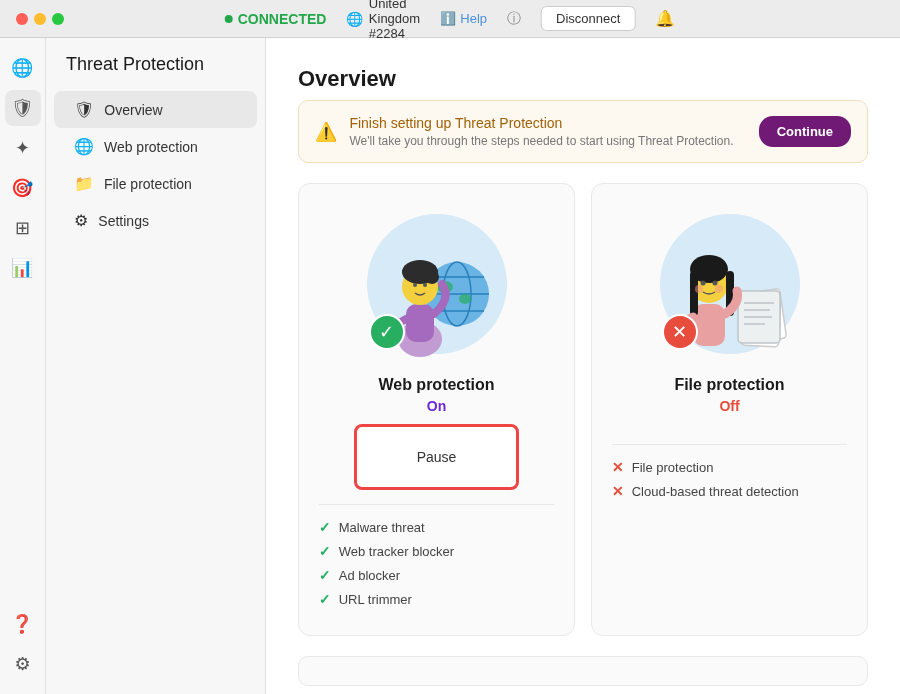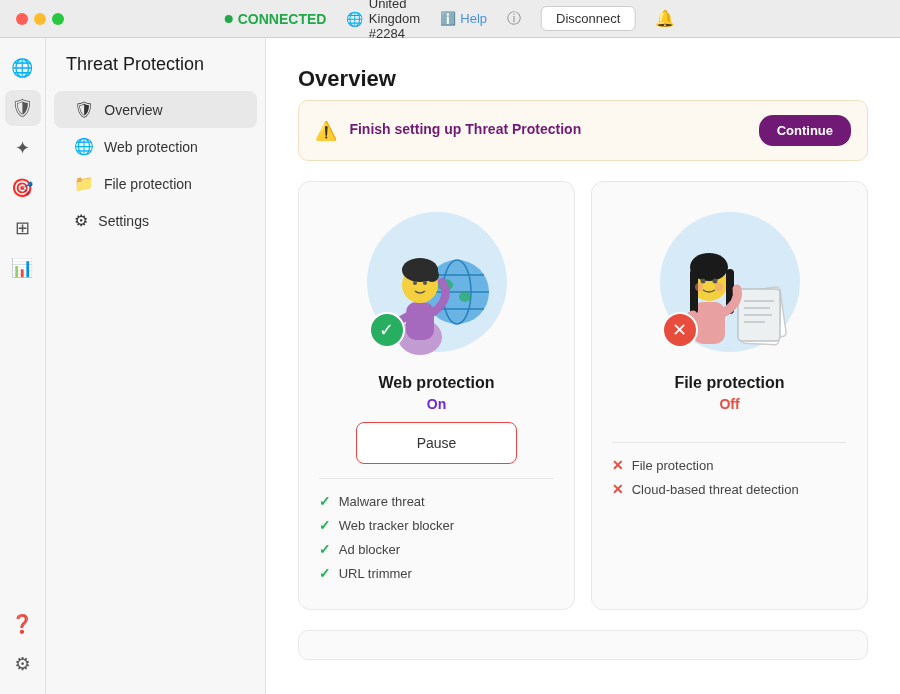--- a/index.html
+++ b/index.html
@@ -110,21 +110,21 @@
       background: #fdf8f0;
       border: 1px solid #f0e0c0;
       border-radius: 10px;
       display: flex;
       align-items: center;
       padding: 14px 16px;
       gap: 12px;
       margin-bottom: 20px;
     }
     .setup-banner-text { flex: 1; }
-    .setup-banner-title { font-size: 14px; font-weight: 700; color: #701a75; margin-bottom: 3px; }
+    .setup-banner-title { font-size: 14px; font-weight: 400; color: #a16207; margin-bottom: 3px; }
     .setup-banner-desc { font-size: 12px; color: #777; }
     .warning-icon { font-size: 18px; color: #f5a623; }
     .continue-btn {
       background: #701a75;
       color: white;
       border: none;
       border-radius: 14px;
       padding: 8px 18px;
       font-size: 13px;
       font-weight: 600;
@@ -192,23 +192,23 @@
       width: 150px;
       height: 150px;
     }
 
     .card-title { font-size: 16px; font-weight: 700; color: #1a1a1a; margin-bottom: 4px; }
     .card-status-on { font-size: 14px; font-weight: 600; color: #6d28d9; margin-bottom: 10px; }
     .card-status-off { font-size: 14px; font-weight: 600; color: #e74c3c; margin-bottom: 10px; }
 
     .pause-btn {
       background: white;
-      border: 1px solid #ef4444;
+      border: 3px solid #ef4444;
       border-radius: 8px;
-      padding: 12px 60px;
+      padding: 22px 60px;
       font-size: 14px;
       font-weight: 500;
       cursor: pointer;
       color: #333;
       margin-bottom: 14px;
     }
     .divider { width: 100%; height: 1px; background: #e8e8e8; margin-bottom: 14px; }
 
     .feature-list { list-style: none; width: 100%; }
     .feature-item { display: flex; align-items: center; gap: 8px; font-size: 13px; color: #444; margin-bottom: 8px; }
@@ -293,20 +293,21 @@
     </div>
   </div>
 
   <div class="main-content">
     <div class="page-title">Overview</div>
 
     <div class="setup-banner">
       <span class="warning-icon">⚠️</span>
       <div class="setup-banner-text">
         <div class="setup-banner-title">Finish setting up Threat Protection</div>
+        <div class="setup-banner-desc">We'll take you through the steps needed to start using Threat Protection.</div>
       </div>
       <button class="continue-btn">Continue</button>
     </div>
 
     <div class="cards-row">
 
       <div class="card">
         <div class="illustration">
           <div class="illus-circle"></div>
 

